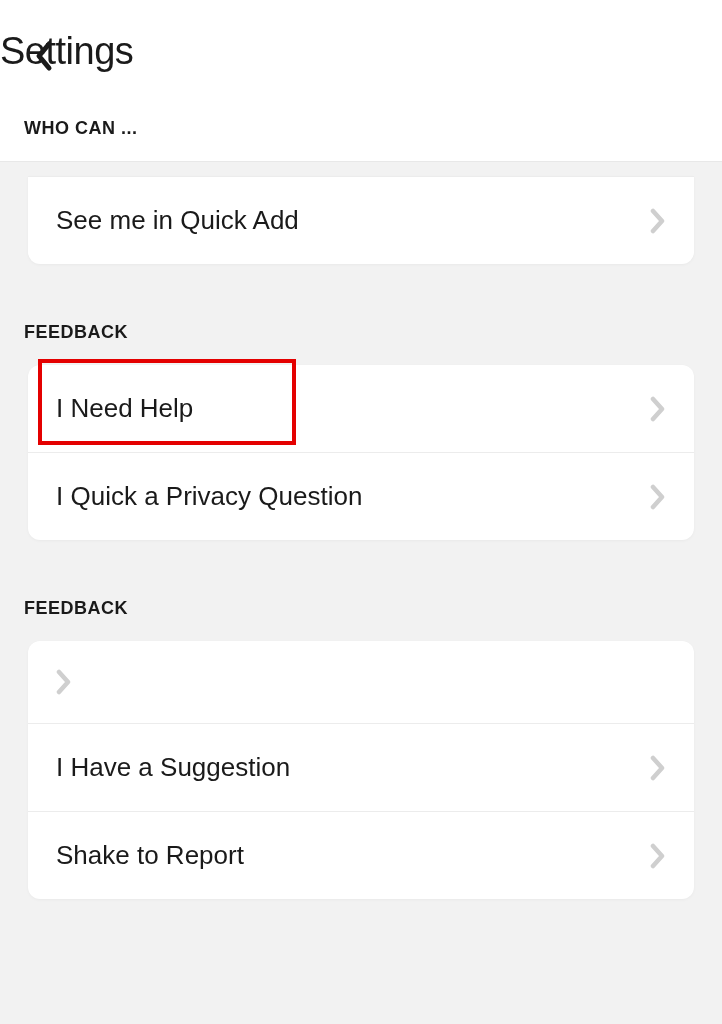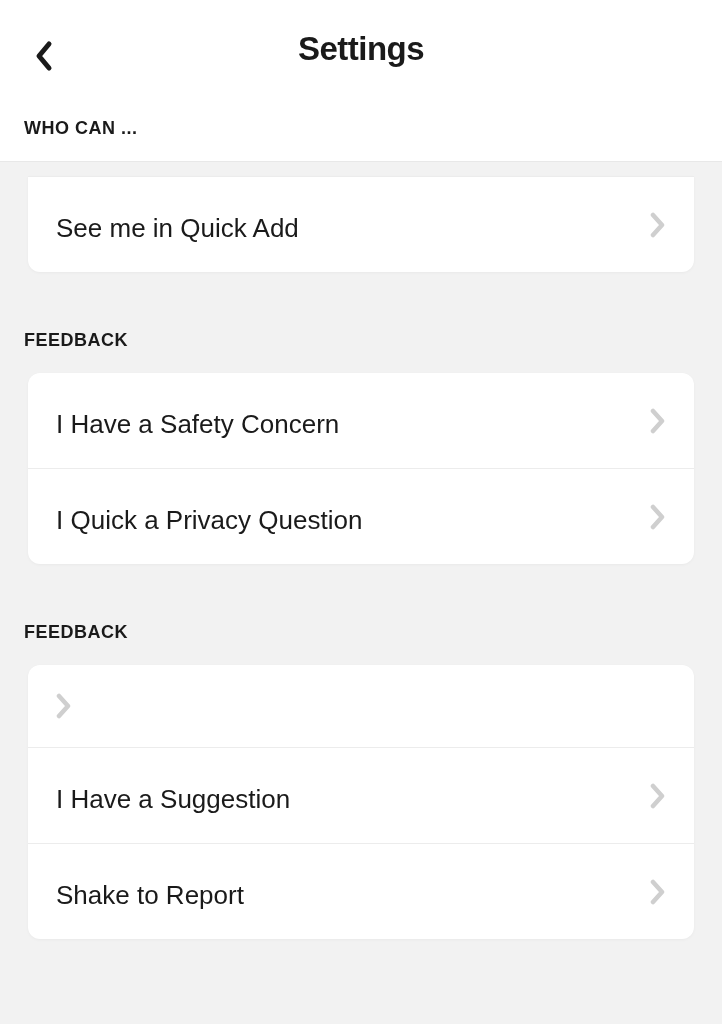--- a/index.html
+++ b/index.html
@@ -25,23 +25,23 @@
       display: flex;
       align-items: center;
       justify-content: center;
       cursor: pointer;
     }
     .title {
       position: absolute;
       top: 30px;
       left: 0;
       right: 0;
-      text-align: center;
-      font-size: 33px;
-      font-weight: 700;
+      text-align: left;
+      font-size: 38px;
+      font-weight: 400;
       color: #1a1a1a;
       letter-spacing: -0.5px;
     }
     .top-section-label {
       position: absolute;
       left: 24px;
       top: 118px;
       font-size: 18px;
       font-weight: 800;
       letter-spacing: 0.5px;
@@ -78,21 +78,20 @@
       cursor: pointer;
       position: relative;
     }
     .row:last-child {
       border-bottom: none;
     }
     .row-label {
       font-size: 26px;
       color: #1a1a1a;
       font-weight: 400;
-      margin-top: 8px;
     }
     .chevron {
       flex-shrink: 0;
     }
     .highlight {
       position: absolute;
       border: 4px solid #e40000;
       left: 10px;
       top: -6px;
       width: 258px;
@@ -125,24 +124,25 @@
       <svg class="chevron" width="16" height="26" viewBox="0 0 16 26" fill="none">
         <path d="M3 3 L12 13 L3 23" stroke="#cfcfcf" stroke-width="4.5" stroke-linecap="round" stroke-linejoin="round"></path>
       </svg>
     </div>
   </div>
 
   <div class="section-label">FEEDBACK</div>
 
   <div class="group">
     <div class="row">
-      <span class="row-label">I Have a Safety Concern</span>
+      <span class="row-label">I Need Help</span>
       <svg class="chevron" width="16" height="26" viewBox="0 0 16 26" fill="none">
         <path d="M3 3 L12 13 L3 23" stroke="#cfcfcf" stroke-width="4.5" stroke-linecap="round" stroke-linejoin="round"></path>
       </svg>
+      <div class="highlight"></div>
     </div>
     <div class="row">
       <span class="row-label">I Quick a Privacy Question</span>
       <svg class="chevron" width="16" height="26" viewBox="0 0 16 26" fill="none">
         <path d="M3 3 L12 13 L3 23" stroke="#cfcfcf" stroke-width="4.5" stroke-linecap="round" stroke-linejoin="round"></path>
       </svg>
     </div>
   </div>
 
   <div class="section-label">FEEDBACK</div>

